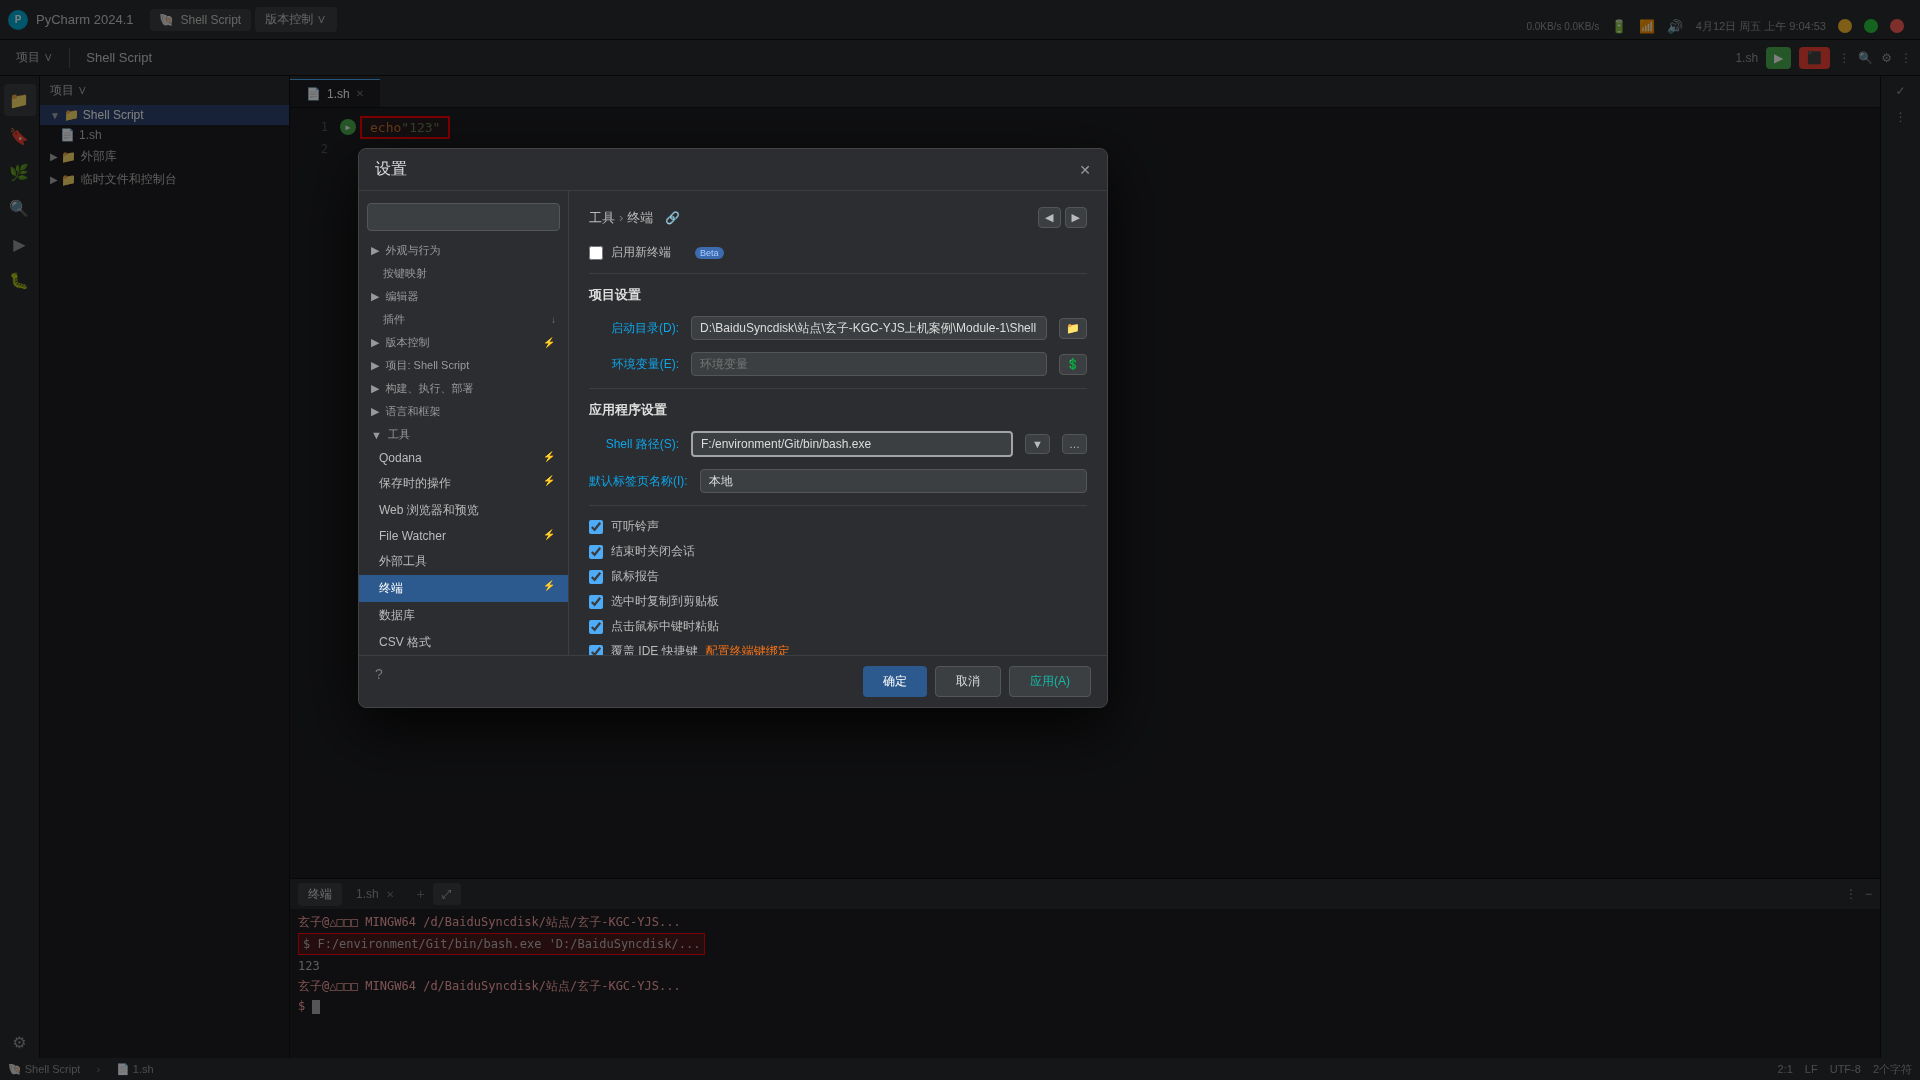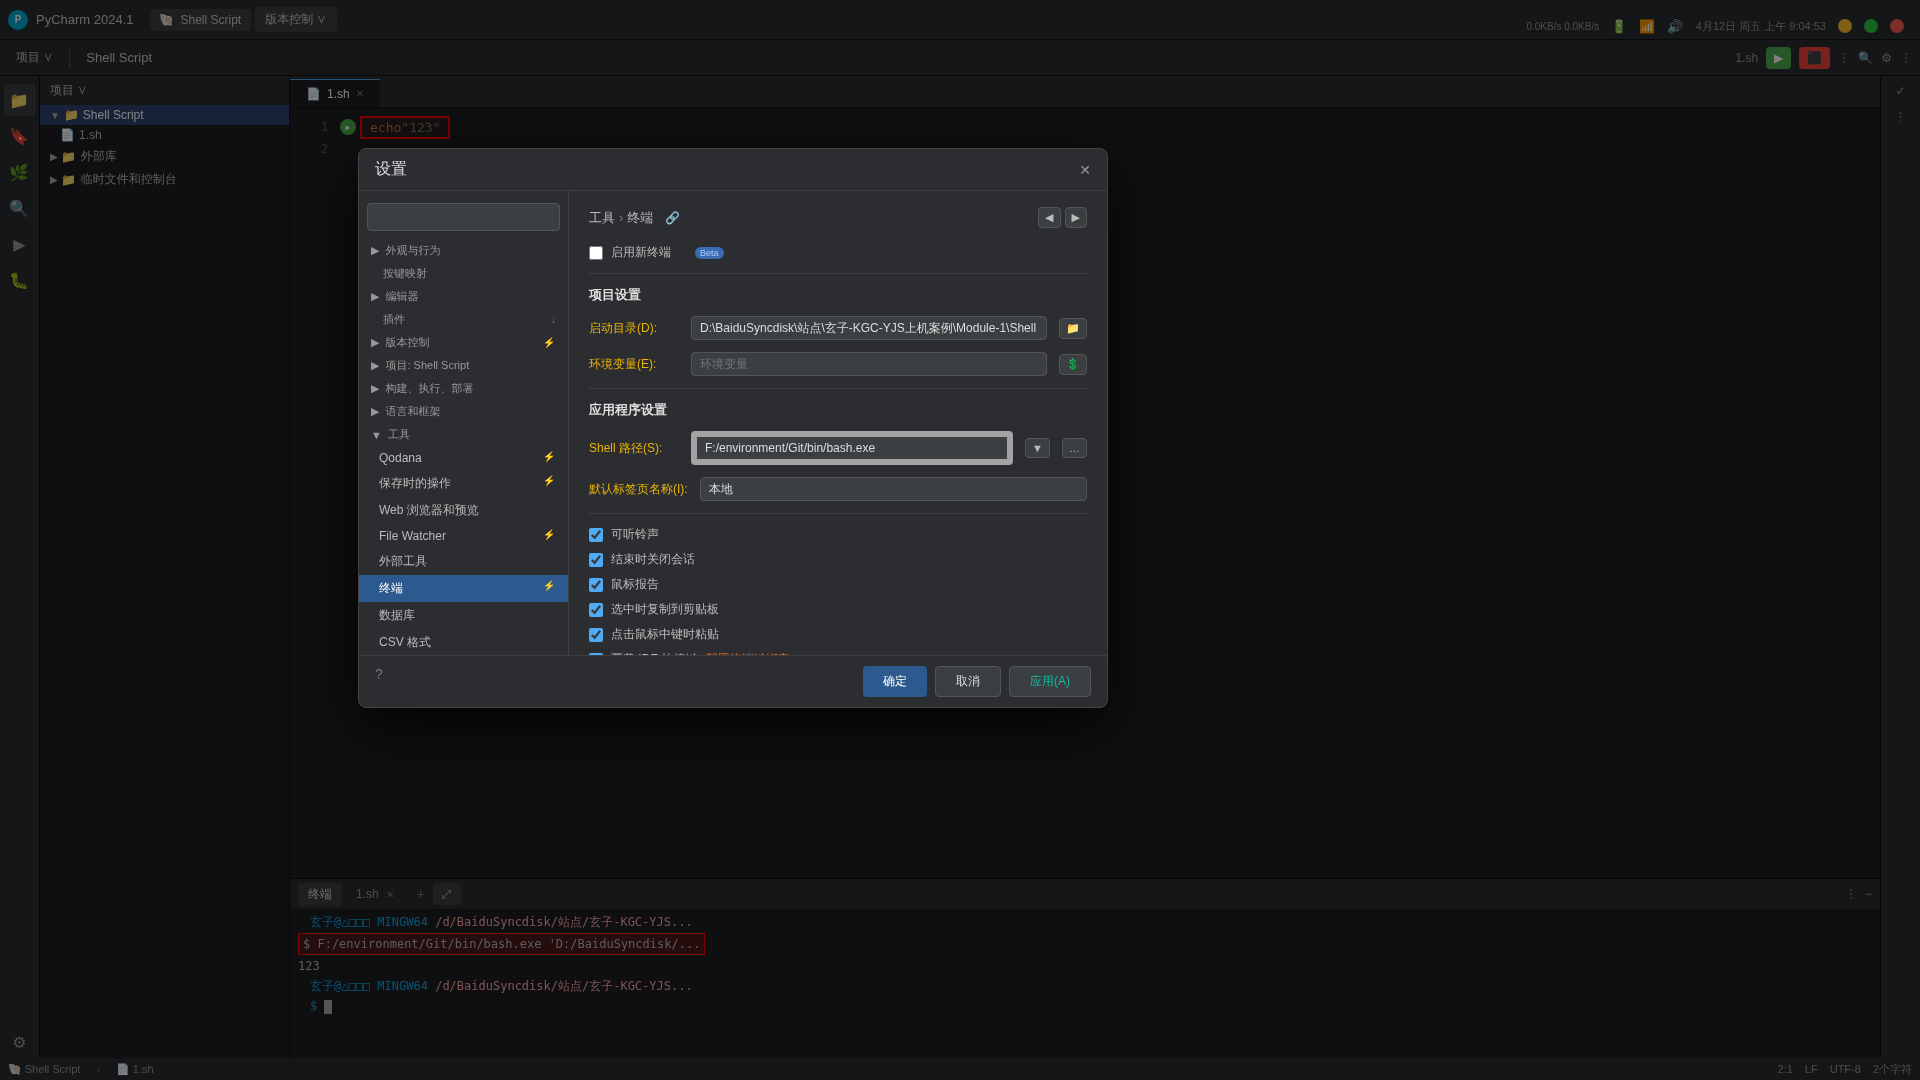--- a/index.html
+++ b/index.html
@@ -281,21 +281,21 @@
     #terminal-content {
       flex: 1;
       background: #1e1f22;
       padding: 4px 8px;
       font-family: 'Consolas', monospace;
       font-size: 12px;
       color: #bbb;
       overflow: hidden;
     }
     .terminal-line { margin-bottom: 2px; line-height: 1.5; }
-    .term-prompt { color: #0ea5e9; margin-left: 12px; }
+    .term-prompt { color: #fca5a5; }
     .term-path { color: #fca5a5; }
     .term-cmd { color: #ddd; }
     .term-output { color: #bbb; }
     .term-highlight { background: rgba(255,0,0,0.2); border: 1px solid red; display: inline-block; padding: 1px 4px; }
 
     
     #statusbar {
       height: 22px;
       background: #2b2d30;
       display: flex;
@@ -417,36 +417,37 @@
       font-weight: bold;
       margin-bottom: 12px;
     }
     .settings-row {
       display: flex;
       align-items: center;
       margin-bottom: 12px;
       gap: 12px;
     }
     .settings-label {
-      color: #eab308;
+      color: #0ea5e9;
       font-size: 12px;
       min-width: 90px;
+      text-align: right;
     }
     .settings-input {
       flex: 1;
       background: #3c3f41;
       border: 1px solid #555;
       border-radius: 4px;
       padding: 4px 8px;
       color: #ddd;
       font-size: 12px;
       outline: none;
     }
     .settings-input.highlighted {
-      border: 6px solid #a3a3a3;
+      border: 2px solid #a3a3a3;
     }
     .settings-checkbox-row {
       display: flex;
       align-items: center;
       gap: 8px;
       margin-bottom: 8px;
     }
     .settings-checkbox {
       width: 14px; height: 14px;
       accent-color: #4dabf7;

